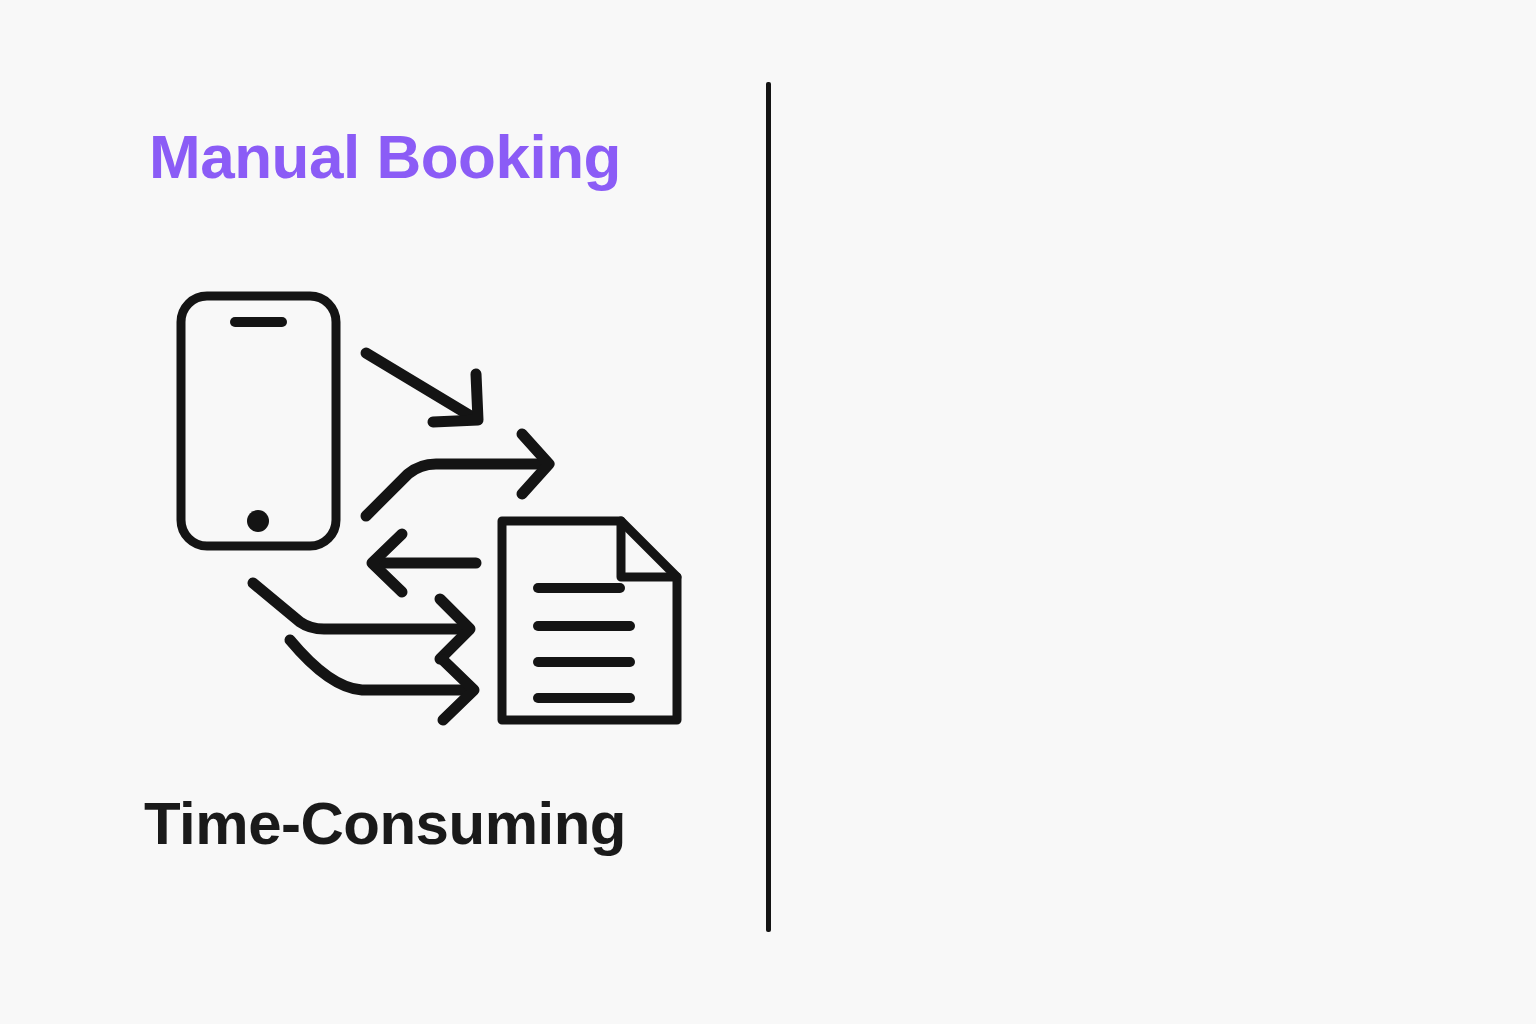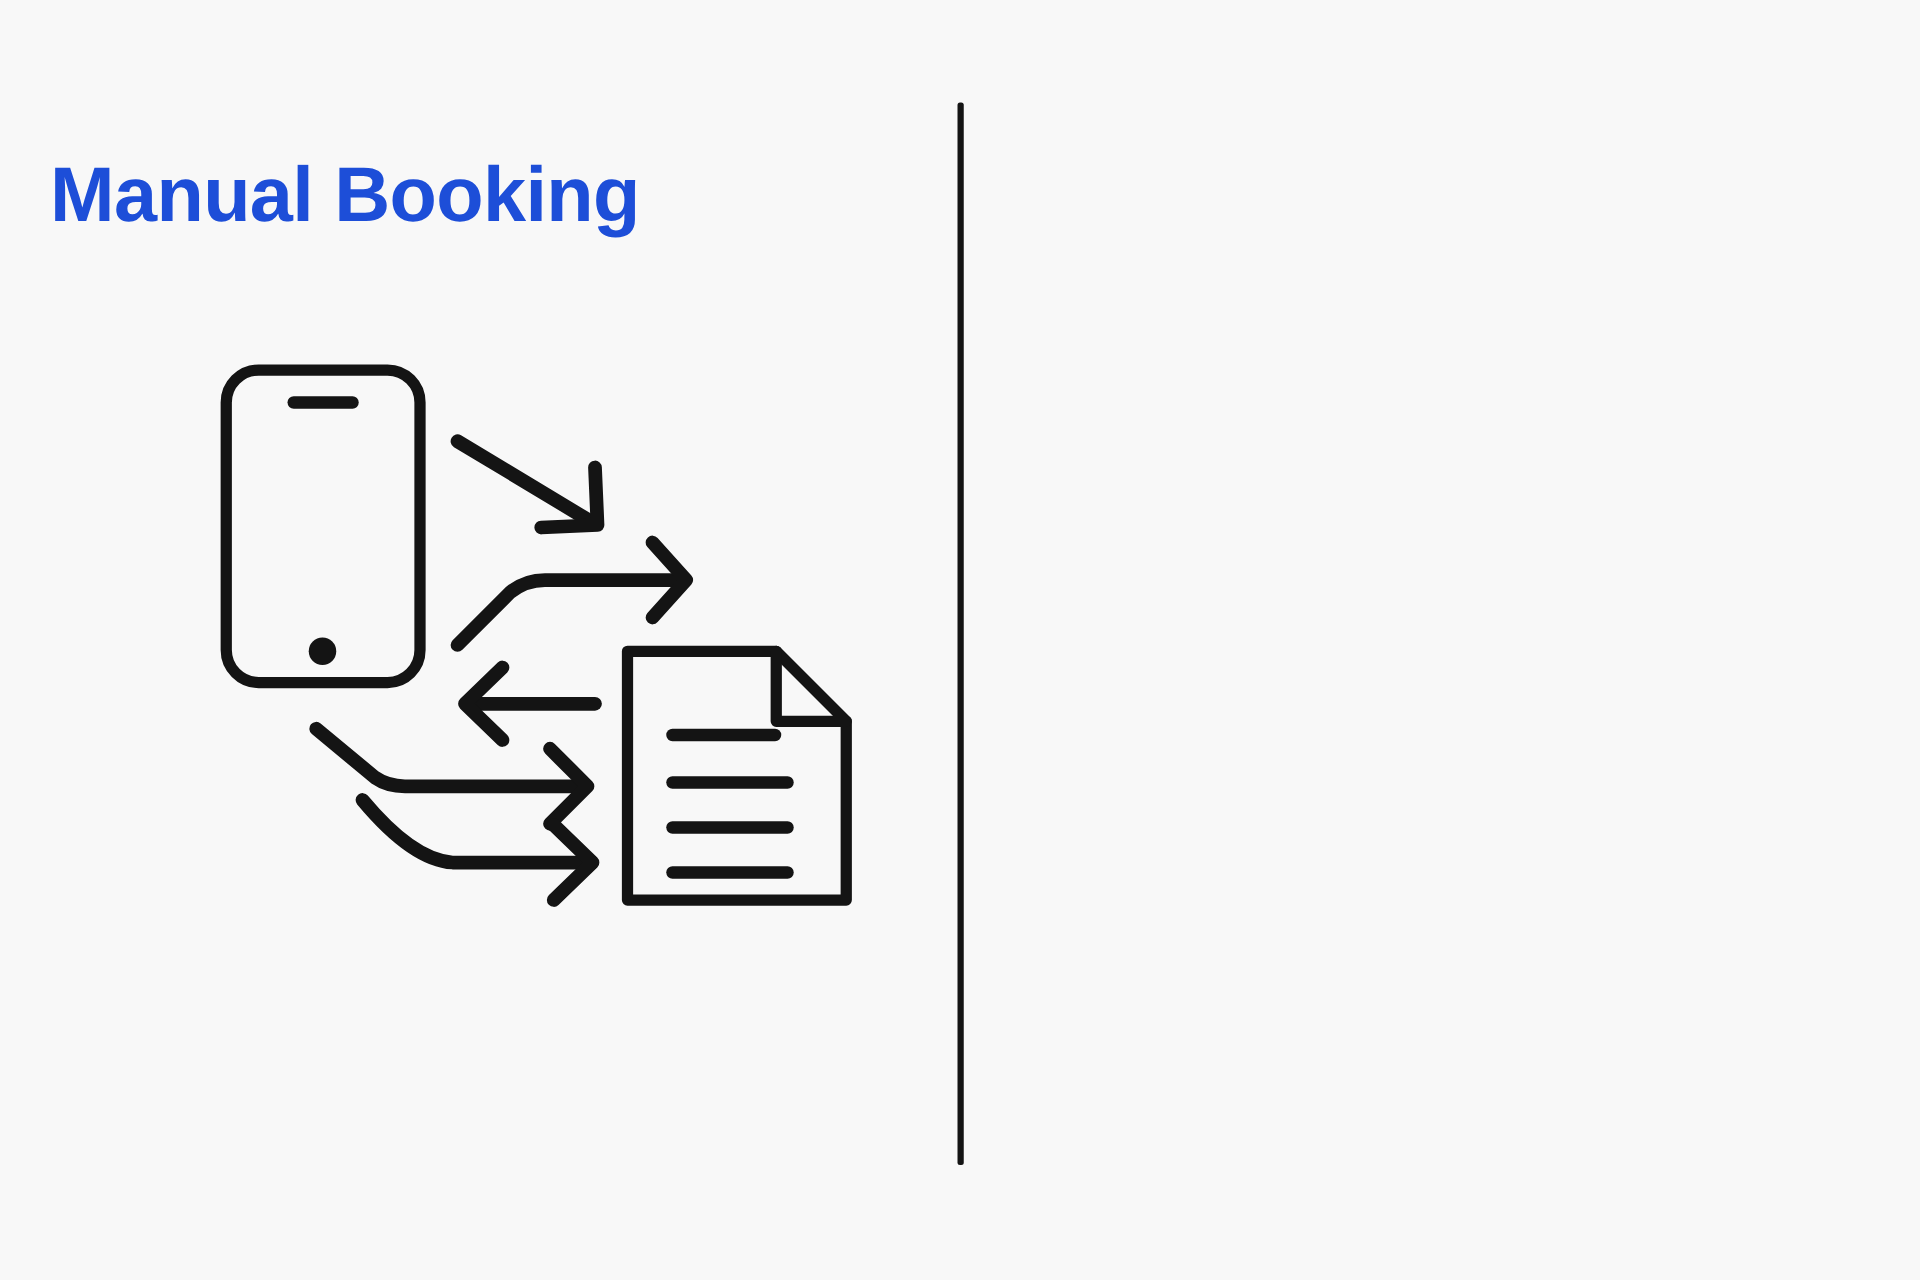--- a/index.html
+++ b/index.html
@@ -32,22 +32,22 @@
     left: 766px;
     top: 82px;
     width: 5px;
     height: 850px;
     background: #141414;
     border-radius: 2px;
   }
 
   .heading {
     position: absolute;
-    text-align: left;
-    color: #1d4ed8;
+    text-align: center;
+    color: #8b5cf6;
     font-weight: 700;
     letter-spacing: -0.5px;
     line-height: 1.12;
     white-space: pre-line;
   }
   #heading-left {
     left: 40px;
     top: 122px;
     width: 690px;
     font-size: 62px;
@@ -123,20 +123,21 @@
       <g fill="none" stroke="#141414" stroke-width="9" stroke-linecap="round" stroke-linejoin="round">
         <path d="M 362 251 L 481 251 L 537 307 L 537 450 L 362 450 Z"></path>
         <polyline points="481,251 481,307 537,307"></polyline>
         <line x1="398" y1="318" x2="480" y2="318" stroke-width="10"></line>
         <line x1="398" y1="356" x2="490" y2="356" stroke-width="10"></line>
         <line x1="398" y1="392" x2="490" y2="392" stroke-width="10"></line>
         <line x1="398" y1="428" x2="490" y2="428" stroke-width="10"></line>
       </g>
     </svg>
 
+    <div class="caption" id="caption-left">Time-Consuming</div>
   </div>
 
   <div class="panel" id="panel-right">
 
     
 
     
 
     
   </div>

